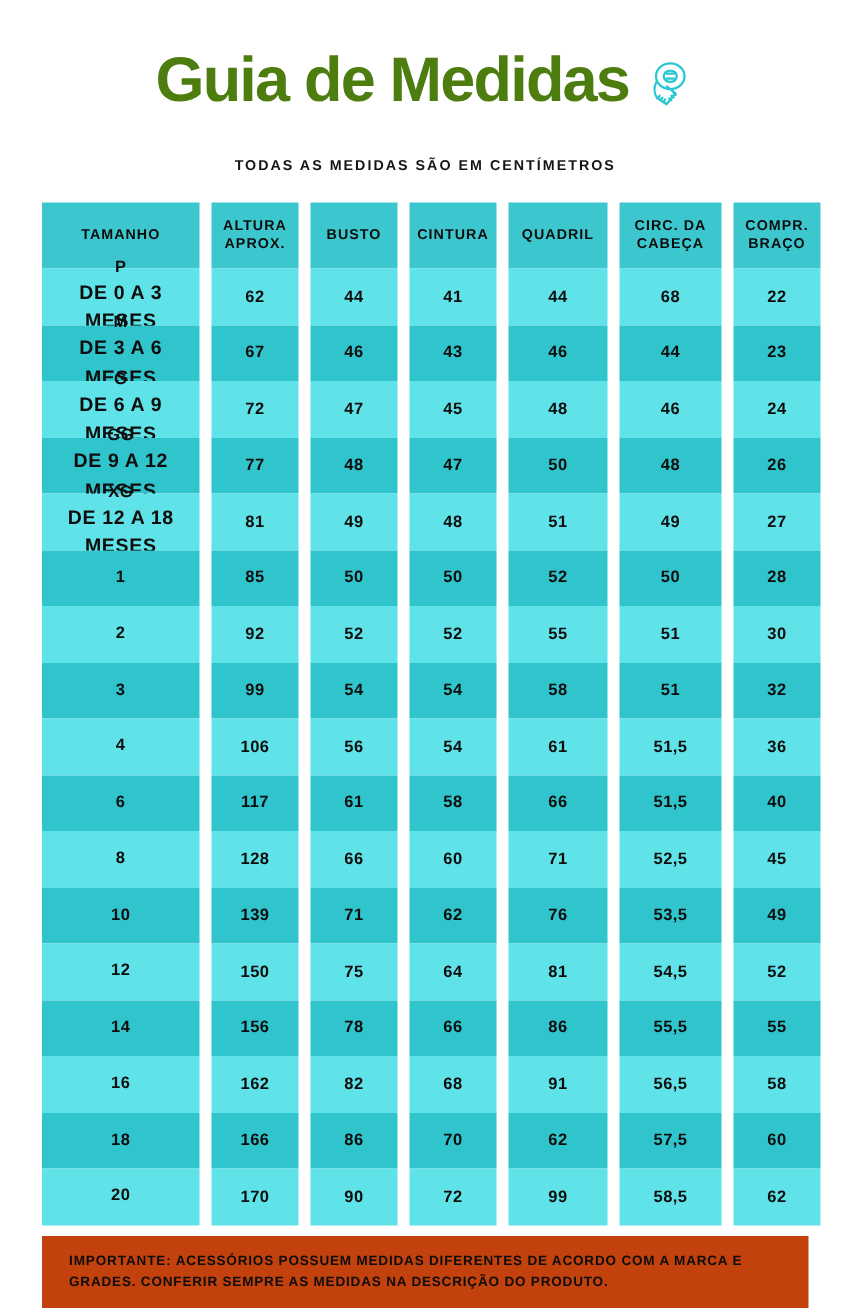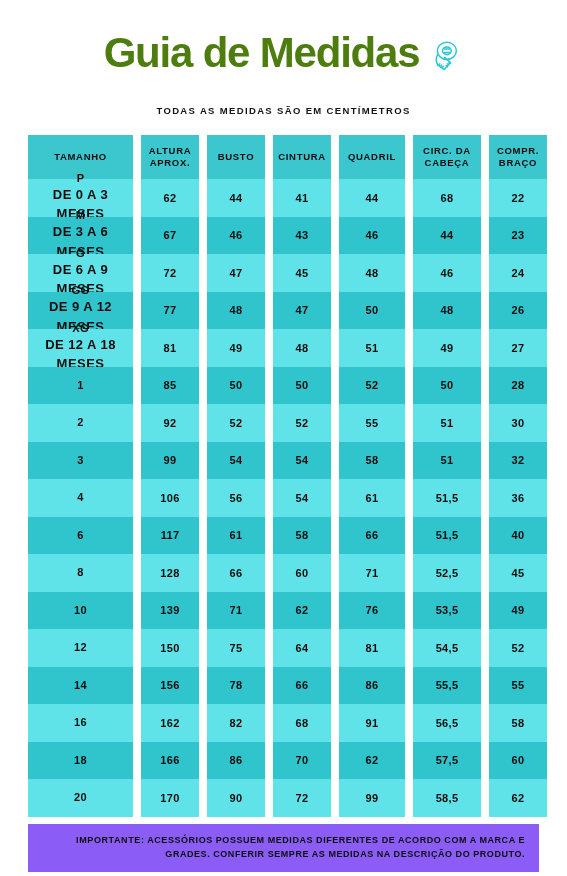--- a/index.html
+++ b/index.html
@@ -104,25 +104,25 @@
   .size-stack {
     display: flex;
     flex-direction: column;
     align-items: center;
     justify-content: center;
   }
 
   
   .note {
     margin: 7px 28px 0 28px;
-    background: #8b5cf6;
+    background: #c2410c;
     box-sizing: border-box;
     width: 511px;
     padding: 9px 14px 10px 18px;
-    text-align: right;
+    text-align: left;
     font-size: 9px;
     font-weight: 600;
     letter-spacing: 0.55px;
     line-height: 1.65;
     color: #0d0d0d;
   }
   .note b {
     font-weight: 800;
     letter-spacing: 0.6px;
   }

